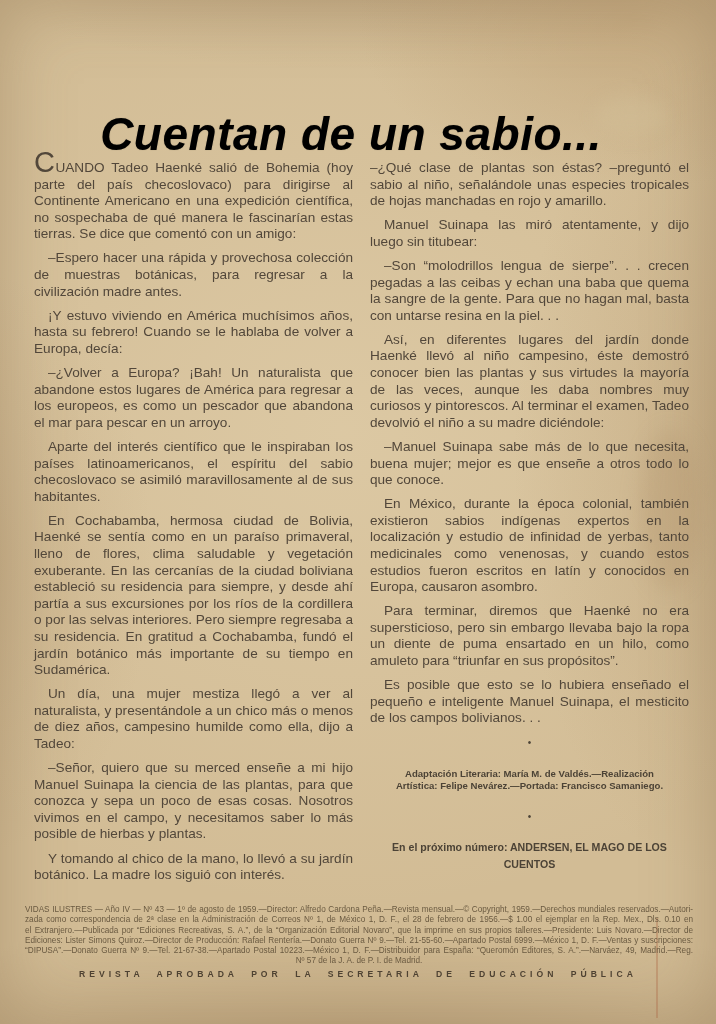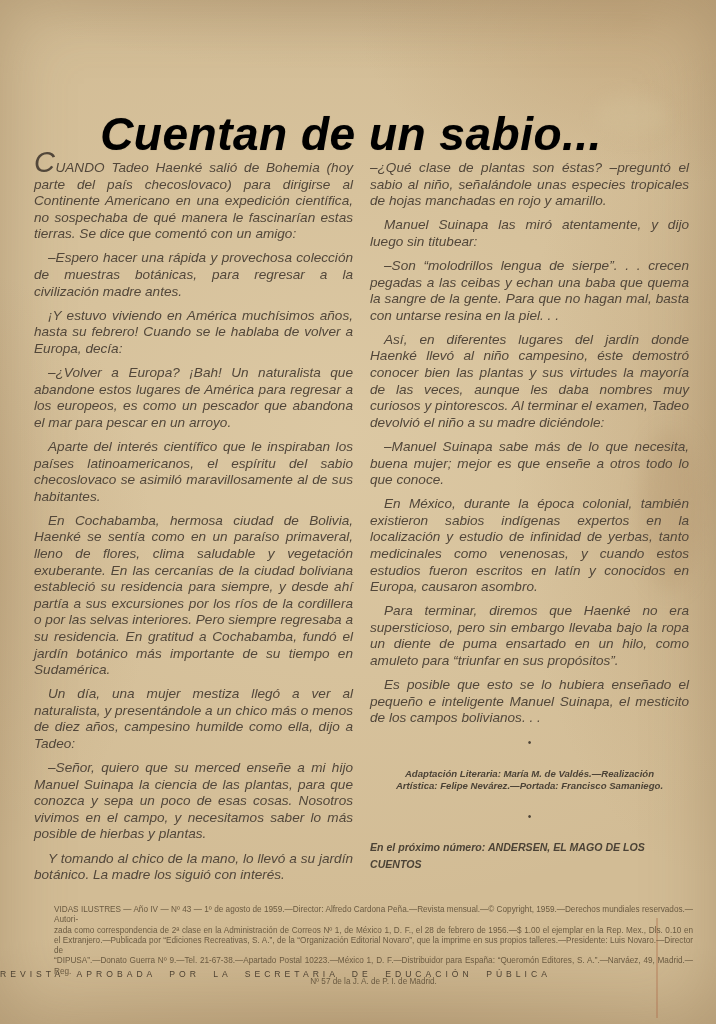--- a/index.html
+++ b/index.html
@@ -20,38 +20,38 @@
   .stain{position:absolute;border-radius:50%;pointer-events:none;}
   .stain1{left:596px;top:96px;width:70px;height:40px;background:rgba(210,190,150,0.5);filter:blur(8px);}
   .stain2{left:640px;top:430px;width:60px;height:160px;background:rgba(170,140,100,0.25);filter:blur(10px);}
   .crease{position:absolute;left:656px;top:918px;width:2px;height:100px;background:rgba(172,104,70,0.35);filter:blur(0.4px);}
 
   .title{
     position:absolute;left:0;right:14px;top:76px;text-align:center;
     font-size:46px;font-weight:bold;font-style:italic;letter-spacing:0.5px;
     color:#000000;text-shadow:0 0 1px rgba(57,50,43,0.4);
   }
-  .columns{position:absolute;left:34px;top:160px;display:flex;gap:17px;font-style:italic;}
+  .columns{position:absolute;left:34px;top:160px;display:flex;gap:17px;}
   .col{width:319px;font-size:13.6px;line-height:16.6px;text-align:justify;}
   .para{margin:0 0 7.5px 0;text-indent:14px;}
   .para.first{text-indent:0;}
   .dropcap{font-size:29px;line-height:0;letter-spacing:0.5px;}
   .bullet{text-align:center;font-size:10px;margin:8px 0 6px 0;color:#4c4336;}
   .credits{margin:16px;text-align:center;font-size:9.6px;line-height:12.5px;font-weight:bold;color:#4c4336;text-indent:0;}
-  .next-issue{margin:14px 0 0 0;text-align:left;font-size:10.6px;font-weight:bold;color:#4c4336;text-indent:0;}
+  .next-issue{margin:14px 0 0 0;text-align:center;font-size:10.6px;font-weight:bold;color:#4c4336;text-indent:0;}
 
   .footer{
     position:absolute;left:25px;right:23px;top:905px;
-    font-size:8.2px;line-height:10.3px;color:#6a5a41;margin-left:29px;
+    font-size:8.2px;line-height:10.3px;color:#6a5a41;
   }
   .footer-line{text-align:justify;text-align-last:justify;}
   .footer-line.last{text-align:center;text-align-last:center;}
   .approval{
-    position:absolute;left:0;right:0;top:969px;text-align:left;
-    font-size:8.6px;font-weight:normal;letter-spacing:4px;word-spacing:7px;color:#4e4232;
+    position:absolute;left:0;right:0;top:969px;text-align:center;
+    font-size:8.6px;font-weight:bold;letter-spacing:4px;word-spacing:7px;color:#4e4232;
   }
 </style>
 </head>
 <body>
 
 <div class="stain stain1"></div>
 <div class="stain stain2"></div>
 <div class="crease"></div>
 
 <h1 class="title">Cuentan de un sabio...</h1>
@@ -85,17 +85,18 @@
     <div class="bullet">•</div>
     <p class="next-issue">En el próximo número: ANDERSEN, EL MAGO DE LOS CUENTOS</p>
   </div>
 
 </div>
 
 <div class="footer">
   <div class="footer-line">VIDAS ILUSTRES — Año IV — Nº 43 — 1º de agosto de 1959.—Director: Alfredo Cardona Peña.—Revista mensual.—© Copyright, 1959.—Derechos mundiales reservados.—Autori-</div>
   <div class="footer-line">zada como correspondencia de 2ª clase en la Administración de Correos Nº 1, de México 1, D. F., el 28 de febrero de 1956.—$ 1.00 el ejemplar en la Rep. Mex., Dls. 0.10 en</div>
   <div class="footer-line">el Extranjero.—Publicada por “Ediciones Recreativas, S. A.”, de la “Organización Editorial Novaro”, que la imprime en sus propios talleres.—Presidente: Luis Novaro.—Director de</div>
+  <div class="footer-line">Ediciones: Lister Simons Quiroz.—Director de Producción: Rafael Rentería.—Donato Guerra Nº 9.—Tel. 21-55-60.—Apartado Postal 6999.—México 1, D. F.—Ventas y suscripciones:</div>
   <div class="footer-line">“DIPUSA”.—Donato Guerra Nº 9.—Tel. 21-67-38.—Apartado Postal 10223.—México 1, D. F.—Distribuidor para España: “Queromón Editores, S. A.”.—Narváez, 49, Madrid.—Reg.</div>
   <div class="footer-line last">Nº 57 de la J. A. de P. I. de Madrid.</div>
 </div>
 
 <div class="approval">REVISTA APROBADA POR LA SECRETARIA DE EDUCACIÓN PÚBLICA</div>
 
 </body></html>

